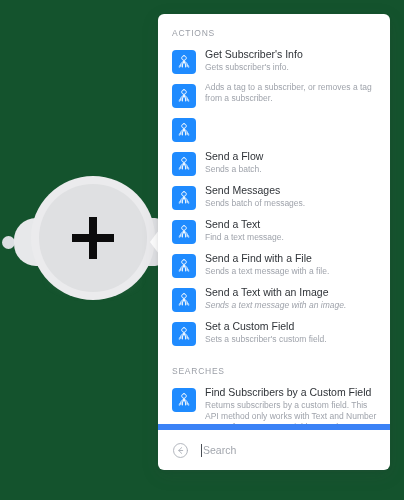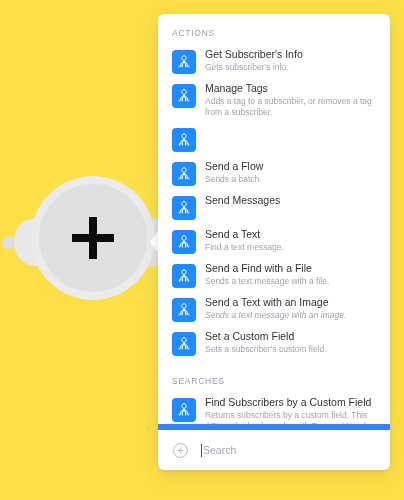--- a/index.html
+++ b/index.html
@@ -12,21 +12,21 @@
     overflow: hidden;
     background: #f4f4f5;
     font-family: "Liberation Sans", sans-serif;
     -webkit-font-smoothing: antialiased;
   }
 
   #canvas {
     position: relative;
     width: 404px;
     height: 500px;
-    background: #fde047;
+    background: #14532d;
   }
 
   
   #node-wrap {
     position: absolute;
     left: 0px;
     top: 150px;
     width: 175px;
     height: 185px;
   }
@@ -267,21 +267,20 @@
             <path d="M12 9.4v5.3"></path>
             <path d="M12 11.4c-2.6 0-4.7 2-4.7 4.5v3.2"></path>
             <path d="M12 11.4c2.6 0 4.7 2 4.7 4.5v3.2"></path>
             <path d="M12 12.6c-1.3 0-2.3 1-2.3 2.3v4.6"></path>
             <path d="M12 12.6c1.3 0 2.3 1 2.3 2.3v4.6"></path>
             <path d="M7.3 16.4c-1.3 0-2.3 1-2.3 2.3v1.1"></path>
             <path d="M16.7 16.4c1.3 0 2.3 1 2.3 2.3v1.1"></path>
           </svg>
         </span>
         <span class="row-text">
-          <span class="row-title" style="display: block;">Manage Tags</span>
           <span class="row-desc" style="display: block;">Adds a tag to a subscriber, or removes a tag from a subscriber.</span>
         </span>
       </div>
 
       <div class="row">
         <span class="row-icon">
           <svg width="16" height="16" viewBox="0 0 24 24" fill="none" stroke="#ffffff" stroke-width="1.4" stroke-linecap="round">
             <path d="M12 2.6c-1.9 0-3.4 1.5-3.4 3.4 0 1.9 1.5 3.4 3.4 3.4s3.4-1.5 3.4-3.4C15.4 4.1 13.9 2.6 12 2.6z"></path>
             <path d="M12 9.4v5.3"></path>
             <path d="M12 11.4c-2.6 0-4.7 2-4.7 4.5v3.2"></path>
@@ -321,20 +320,21 @@
             <path d="M12 11.4c-2.6 0-4.7 2-4.7 4.5v3.2"></path>
             <path d="M12 11.4c2.6 0 4.7 2 4.7 4.5v3.2"></path>
             <path d="M12 12.6c-1.3 0-2.3 1-2.3 2.3v4.6"></path>
             <path d="M12 12.6c1.3 0 2.3 1 2.3 2.3v4.6"></path>
             <path d="M7.3 16.4c-1.3 0-2.3 1-2.3 2.3v1.1"></path>
             <path d="M16.7 16.4c1.3 0 2.3 1 2.3 2.3v1.1"></path>
           </svg>
         </span>
         <span class="row-text">
           <span class="row-title" style="display: block;">Send Messages</span>
+          <span class="row-desc" style="display: block;">Sends batch of messages.</span>
         </span>
       </div>
 
       <div class="row">
         <span class="row-icon">
           <svg width="16" height="16" viewBox="0 0 24 24" fill="none" stroke="#ffffff" stroke-width="1.4" stroke-linecap="round">
             <path d="M12 2.6c-1.9 0-3.4 1.5-3.4 3.4 0 1.9 1.5 3.4 3.4 3.4s3.4-1.5 3.4-3.4C15.4 4.1 13.9 2.6 12 2.6z"></path>
             <path d="M12 9.4v5.3"></path>
             <path d="M12 11.4c-2.6 0-4.7 2-4.7 4.5v3.2"></path>
             <path d="M12 11.4c2.6 0 4.7 2 4.7 4.5v3.2"></path>

